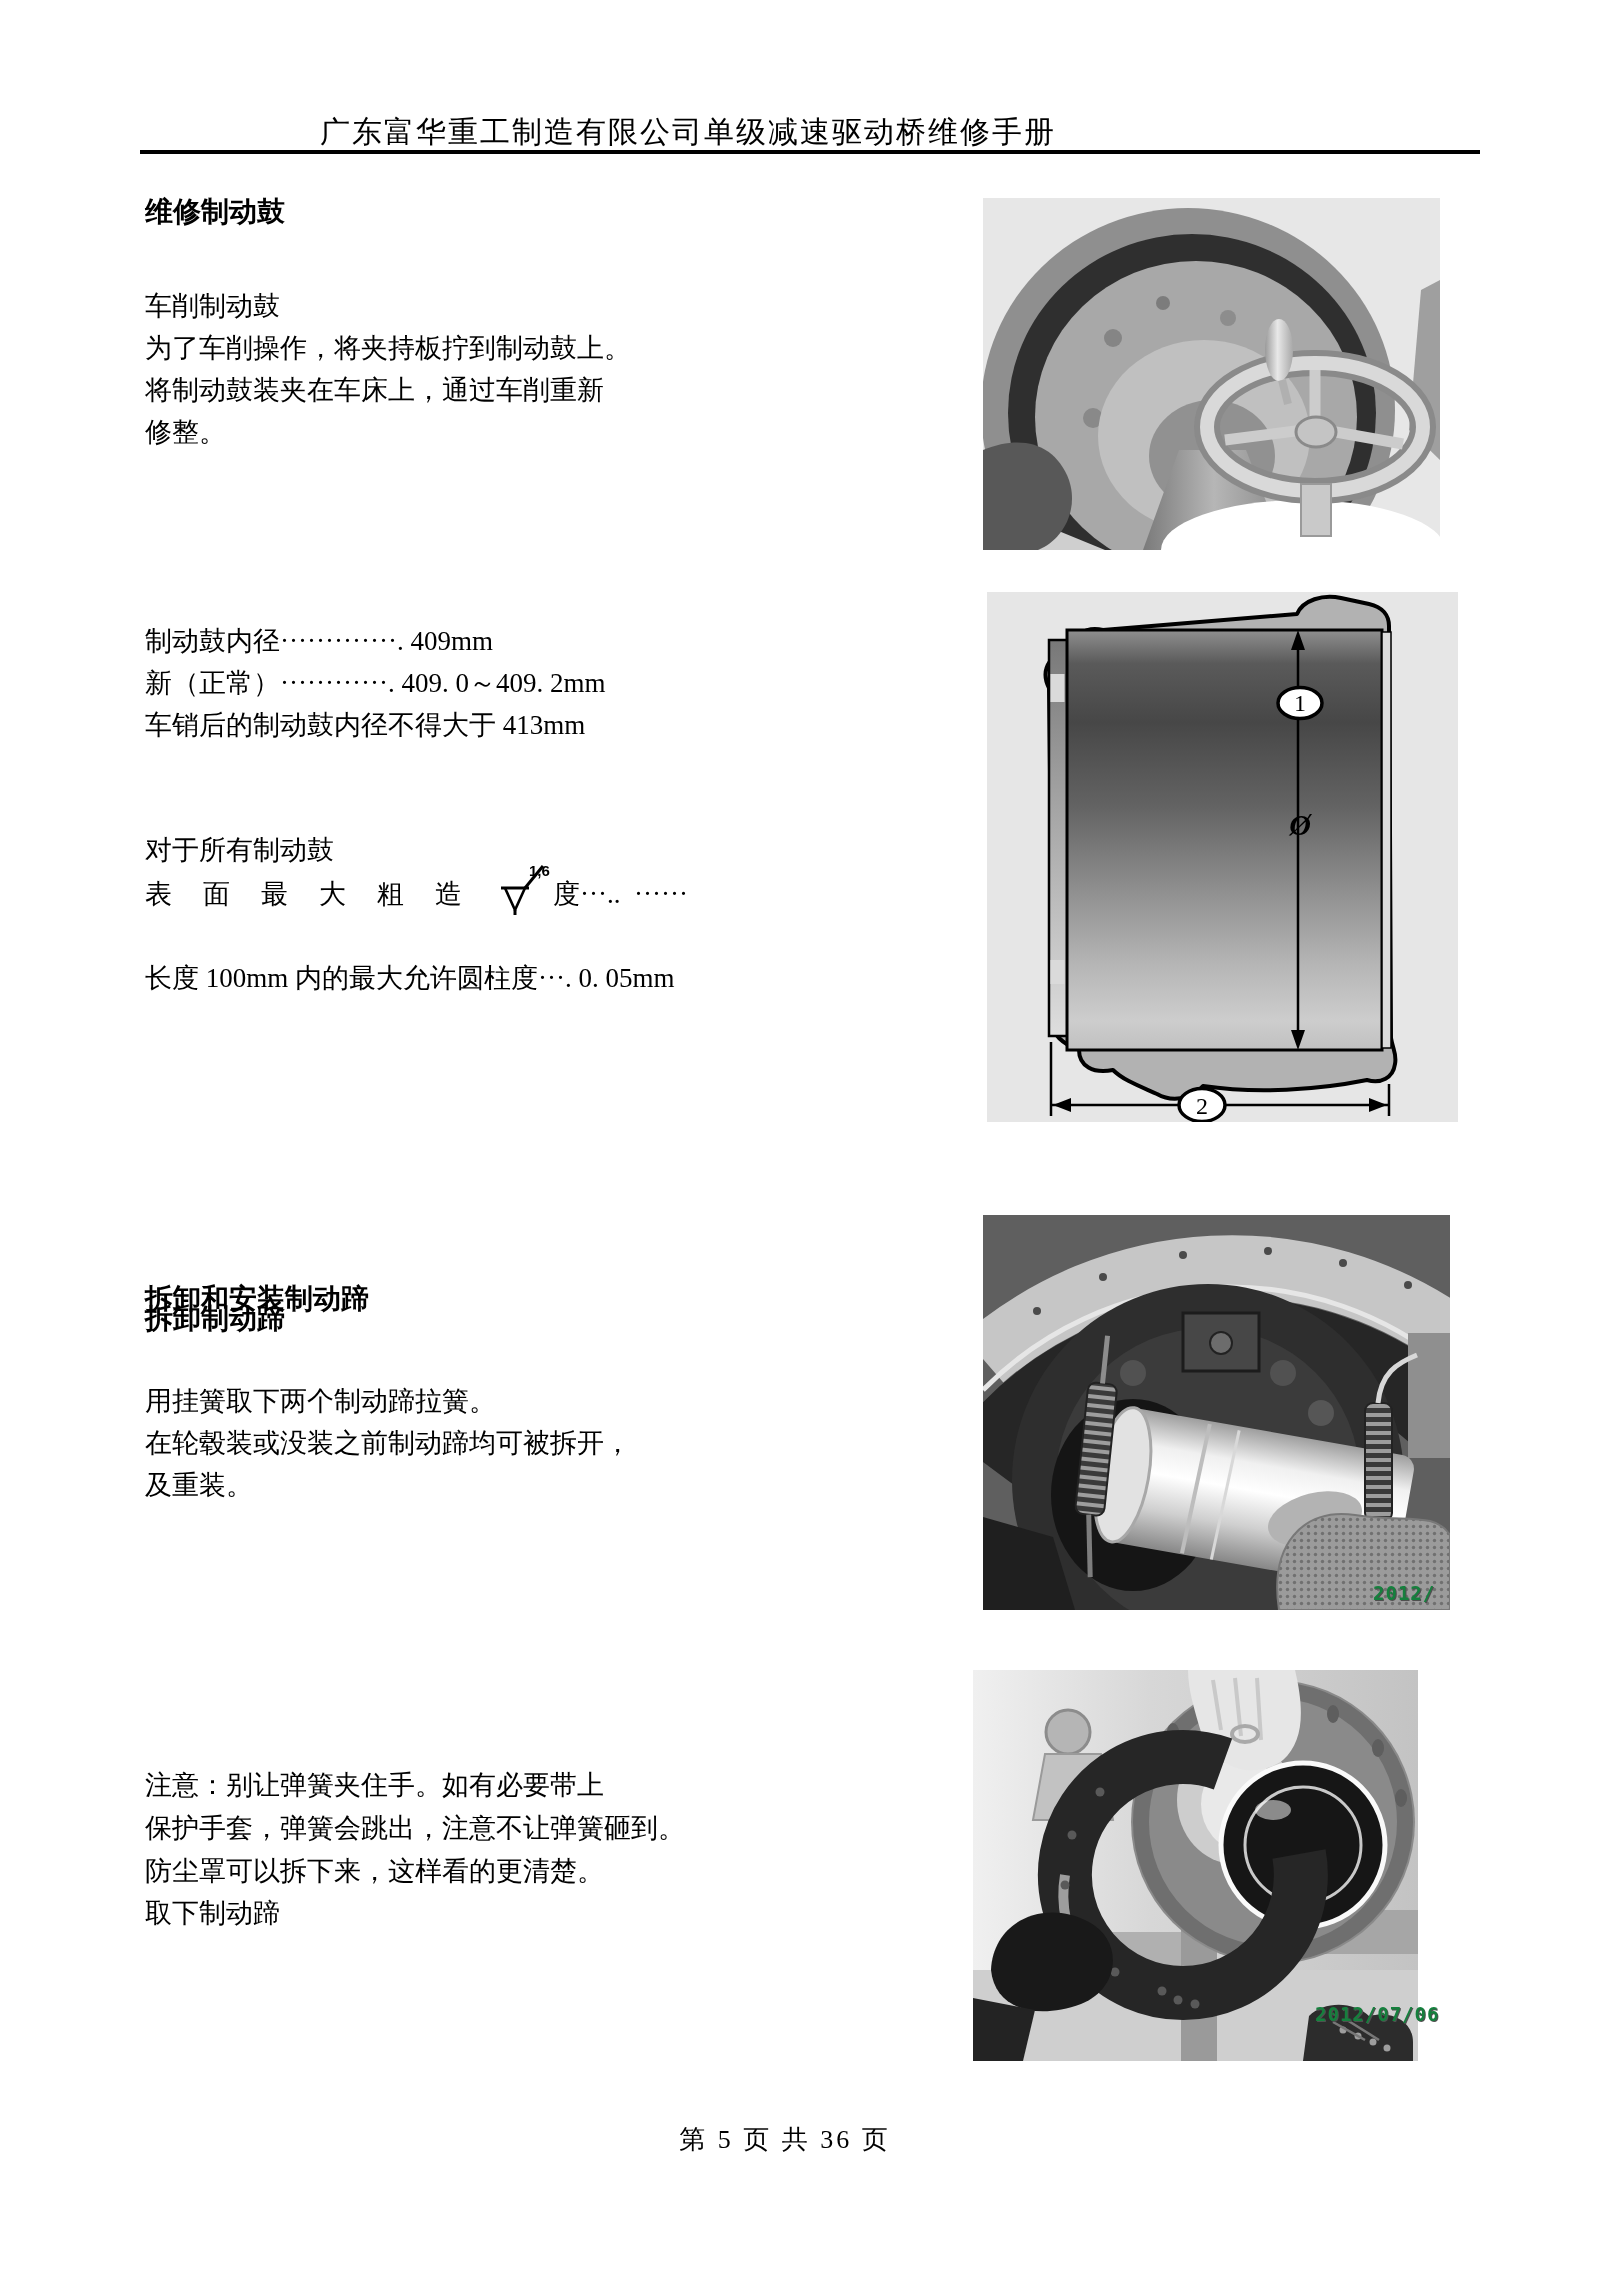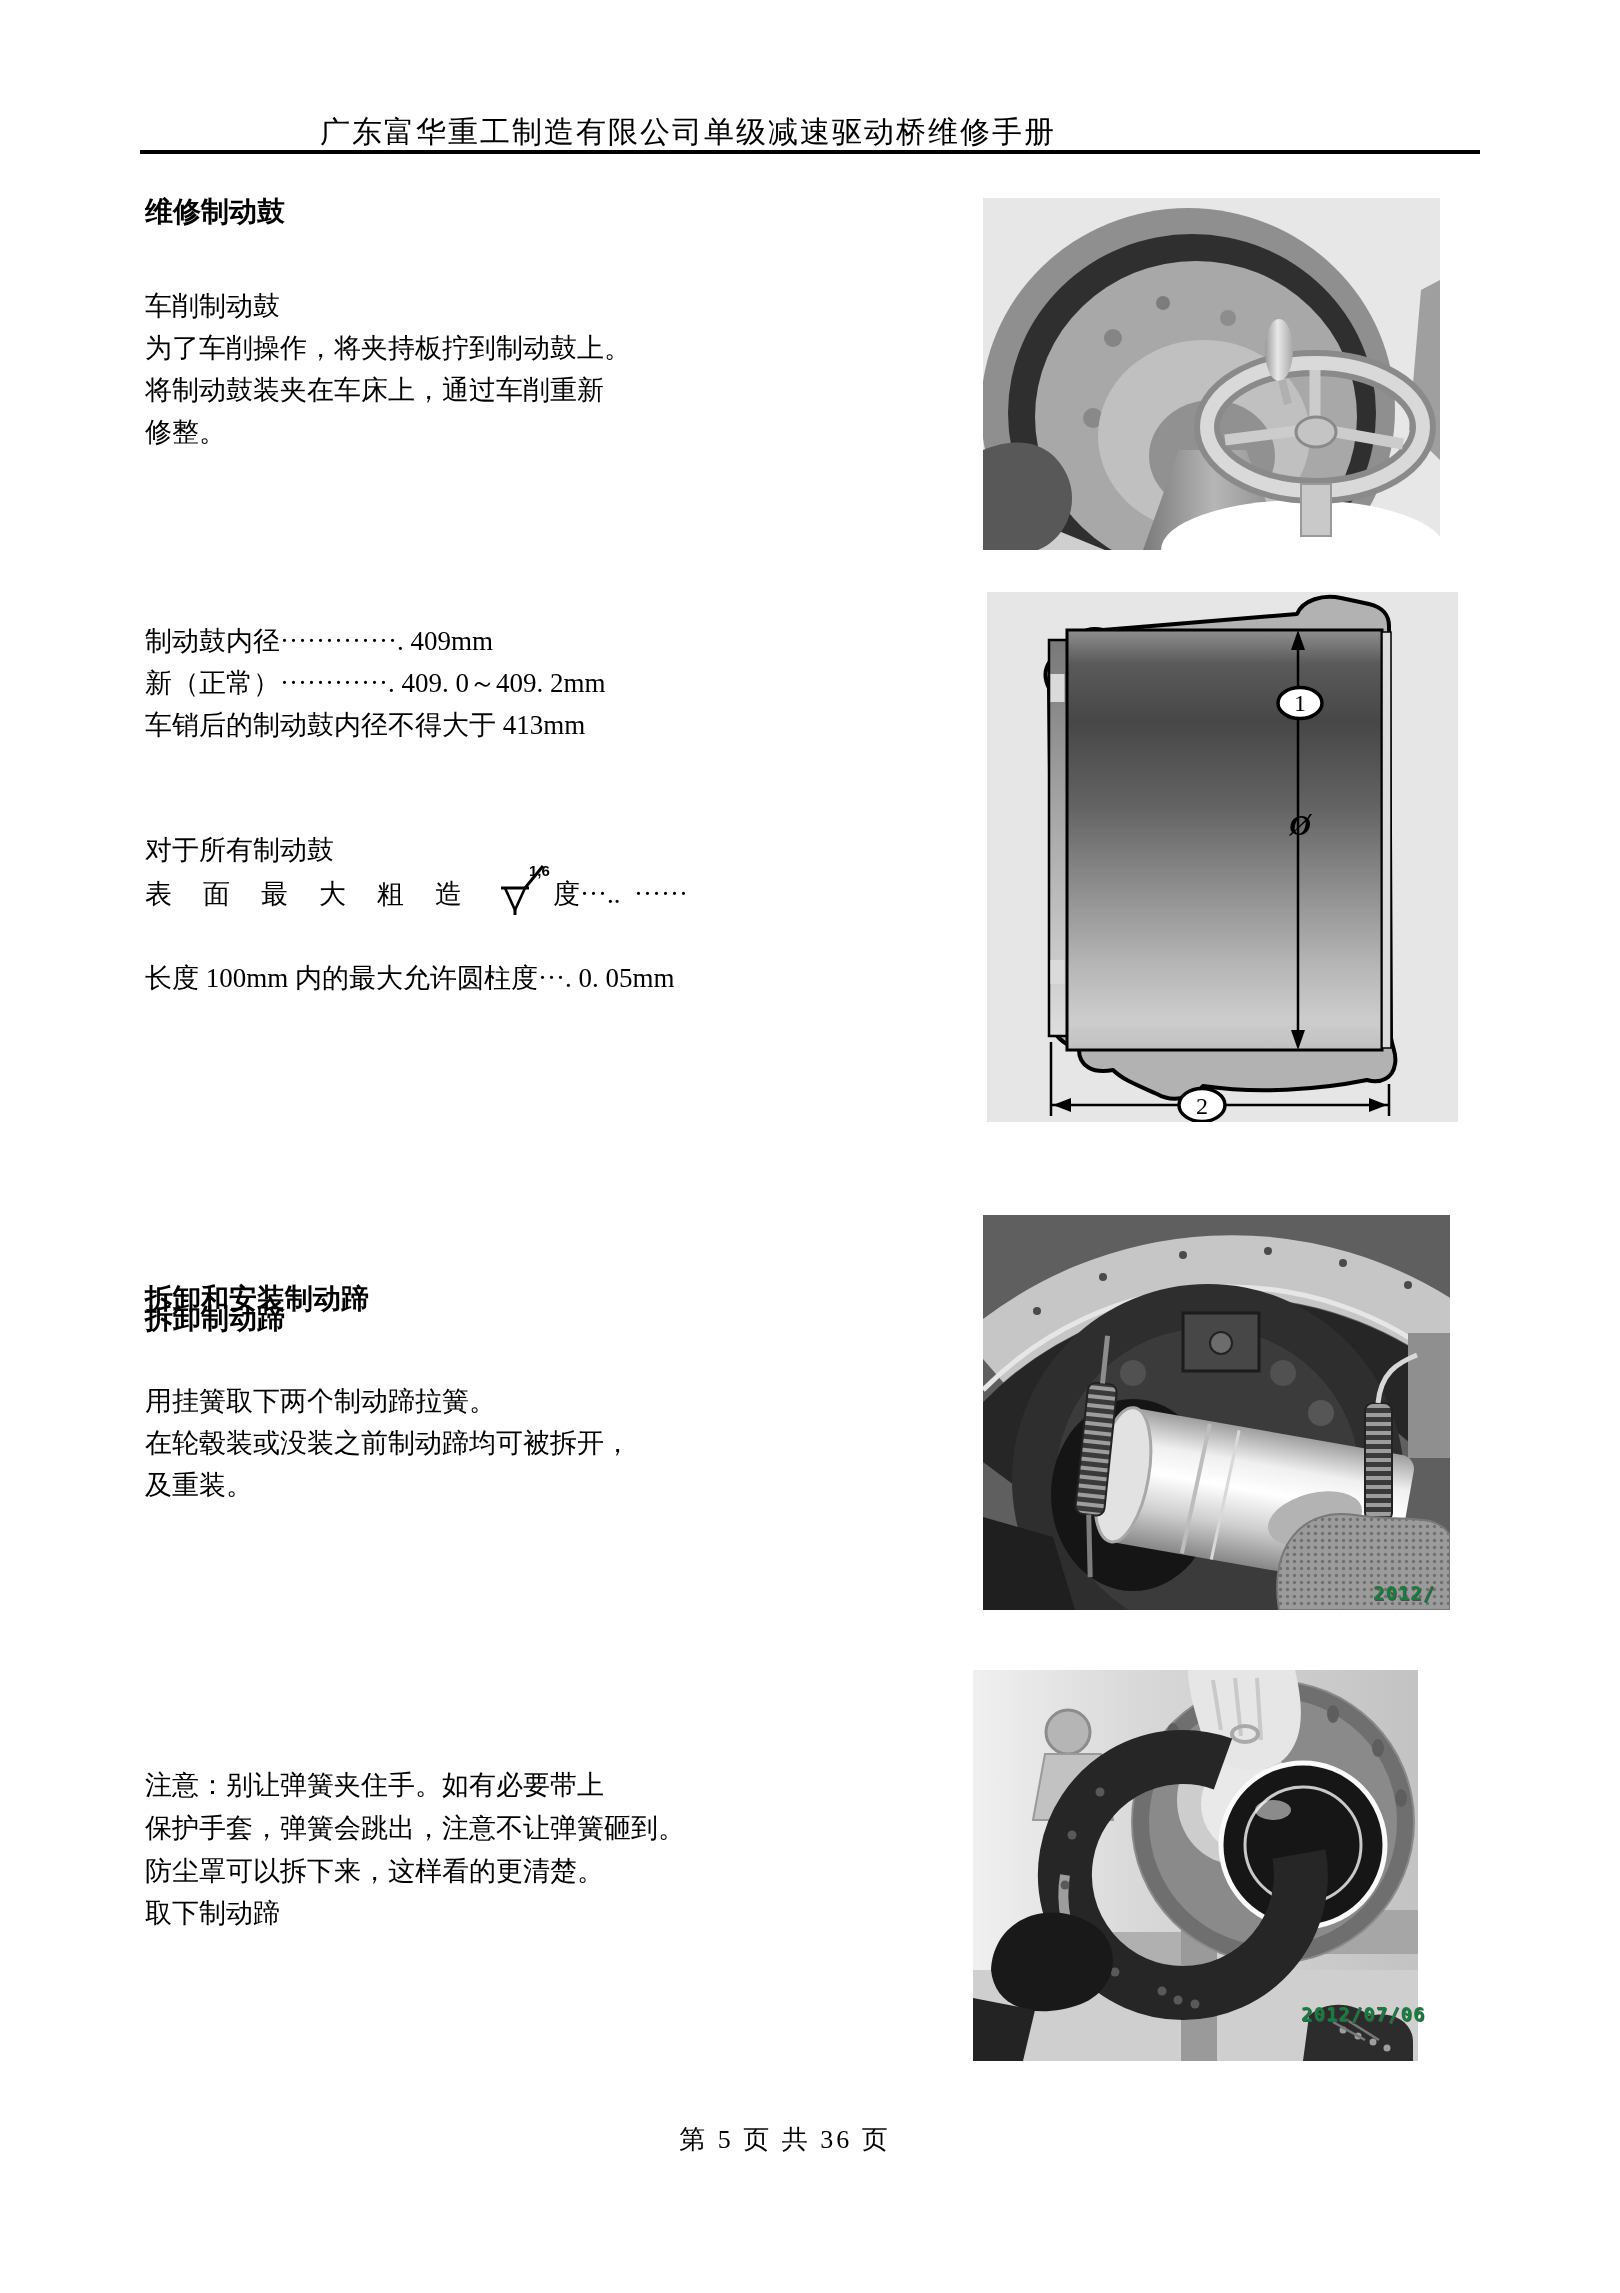--- a/index.html
+++ b/index.html
@@ -287,18 +287,18 @@
       <path d="M 0 328 L 62 340 L 50 391 L 0 391 Z" fill="#232323"></path>
       <g>
         <path d="M 330 391 L 336 346 C 352 330 382 332 396 346 C 420 340 440 352 440 372 L 440 391 Z" fill="#2c2c2c"></path>
         <circle cx="370" cy="360" r="3.5" fill="#9e9e9e"></circle>
           <circle cx="385" cy="366" r="3.5" fill="#9e9e9e"></circle>
         <circle cx="400" cy="372" r="3.5" fill="#9e9e9e"></circle>
           <circle cx="414" cy="378" r="3.5" fill="#9e9e9e"></circle>
         <path d="M 360 352 L 392 370 M 374 350 L 406 370" stroke="#777" stroke-width="2.5"></path>
       </g>
     </svg>
-    <span class="wm" style="left:328px;top:334px">2012/07/06</span>
+    <span class="wm" style="left:342px;top:334px">2012/07/06</span>
   </div>
 
   <div class="footer">第 5 页 共 36 页</div>
 
 </div>
 
 </body></html>

